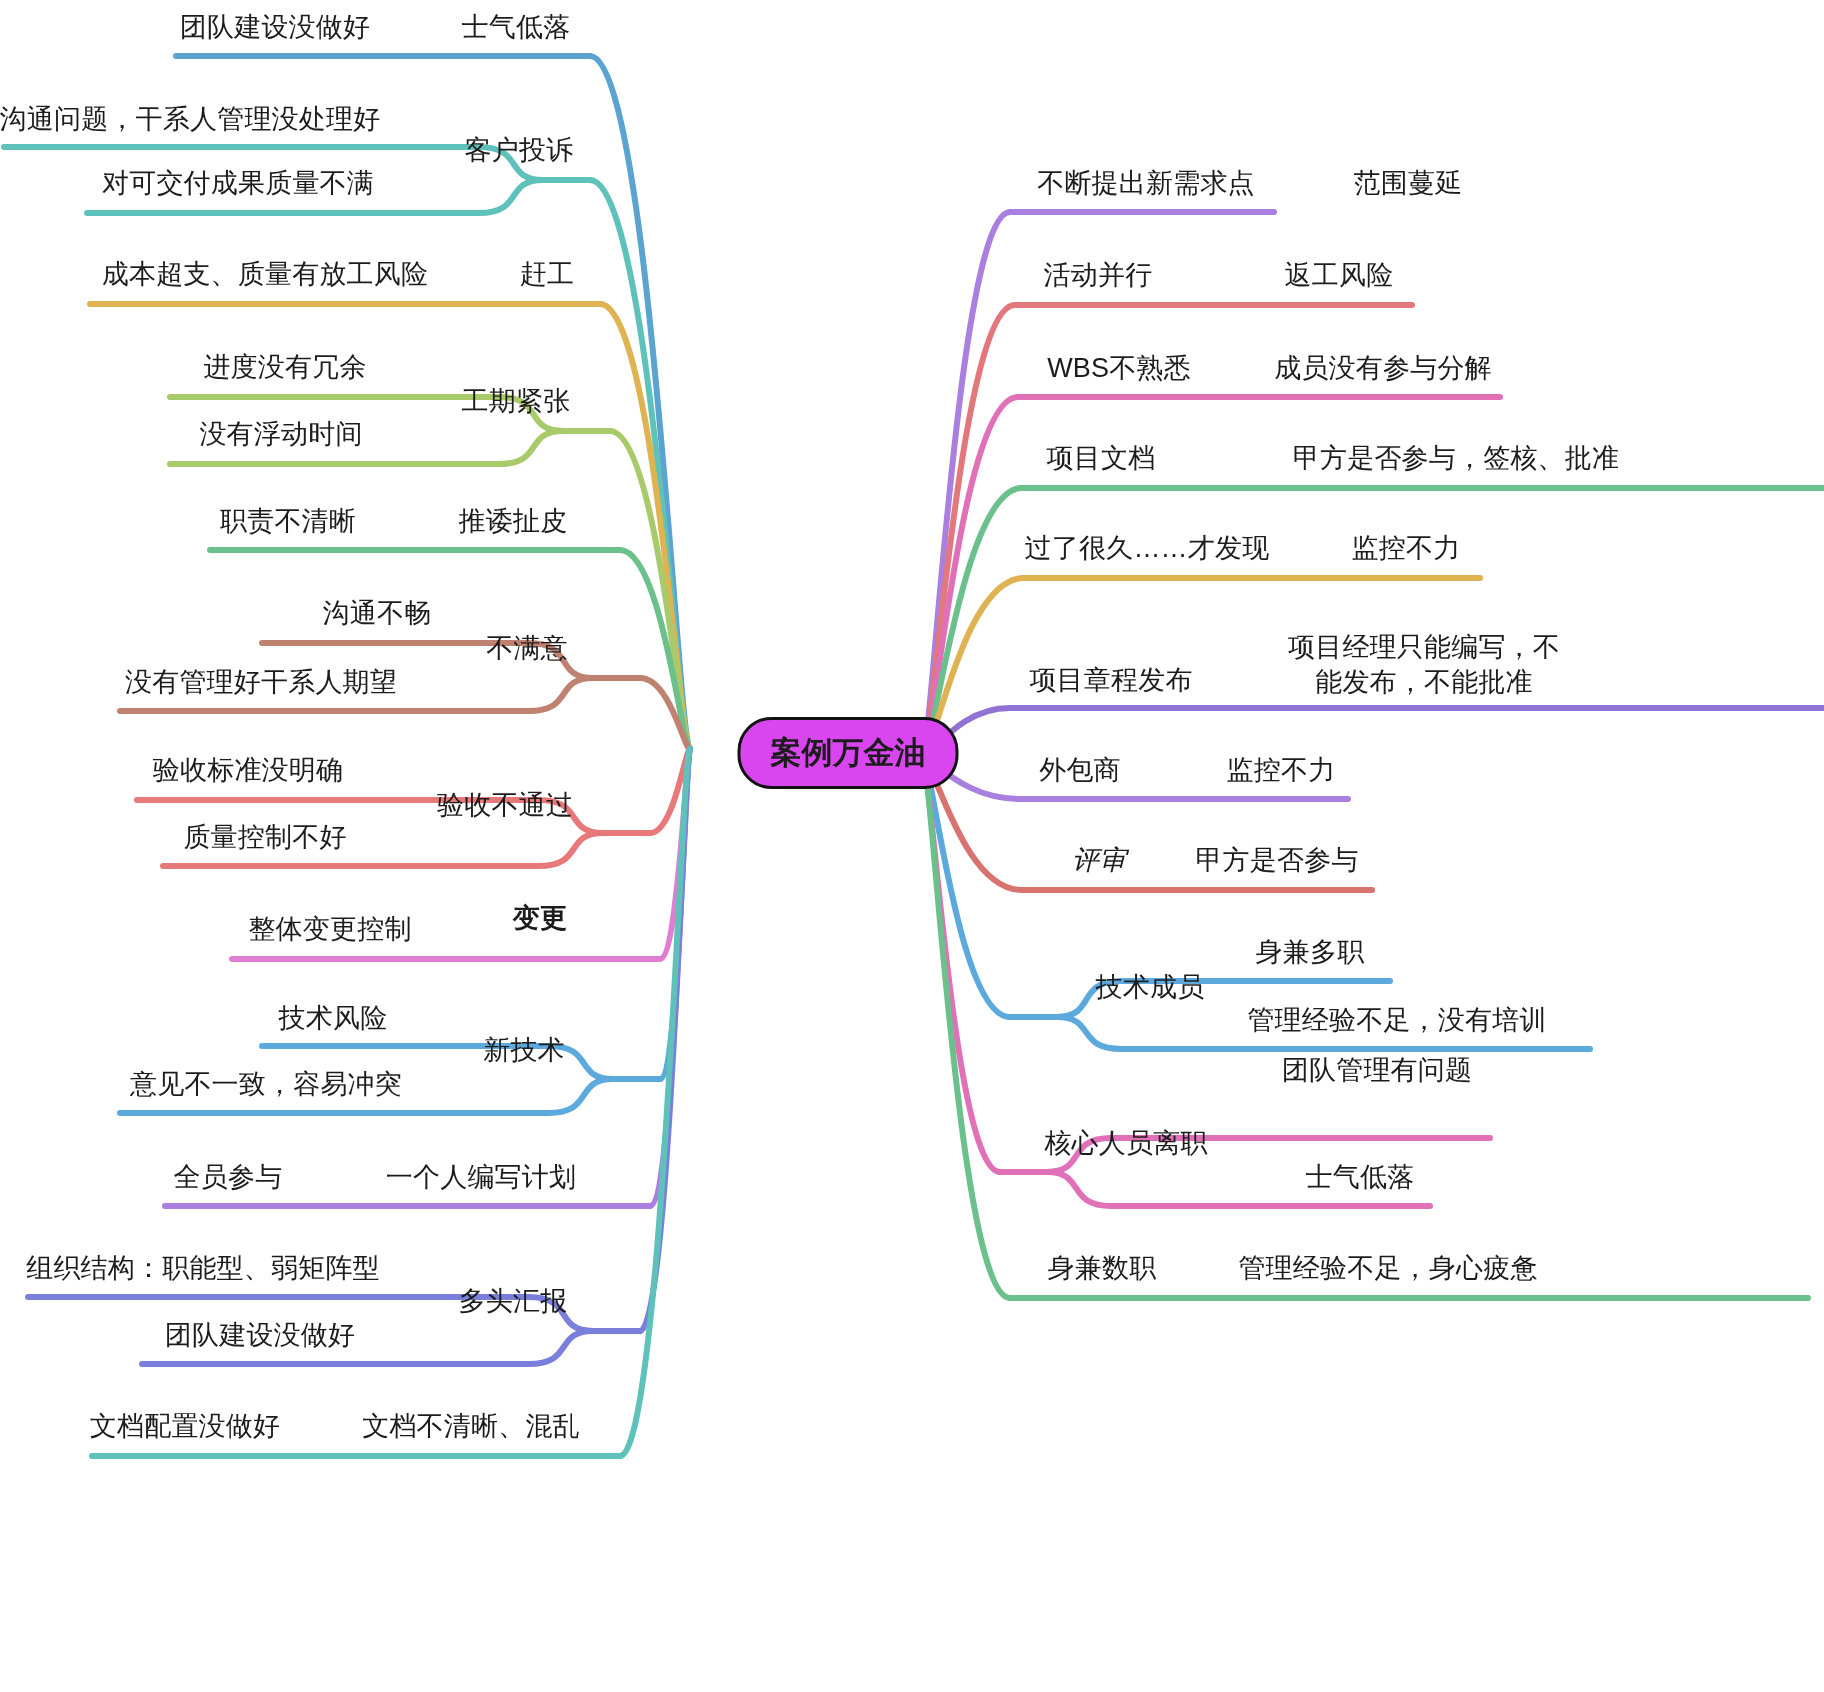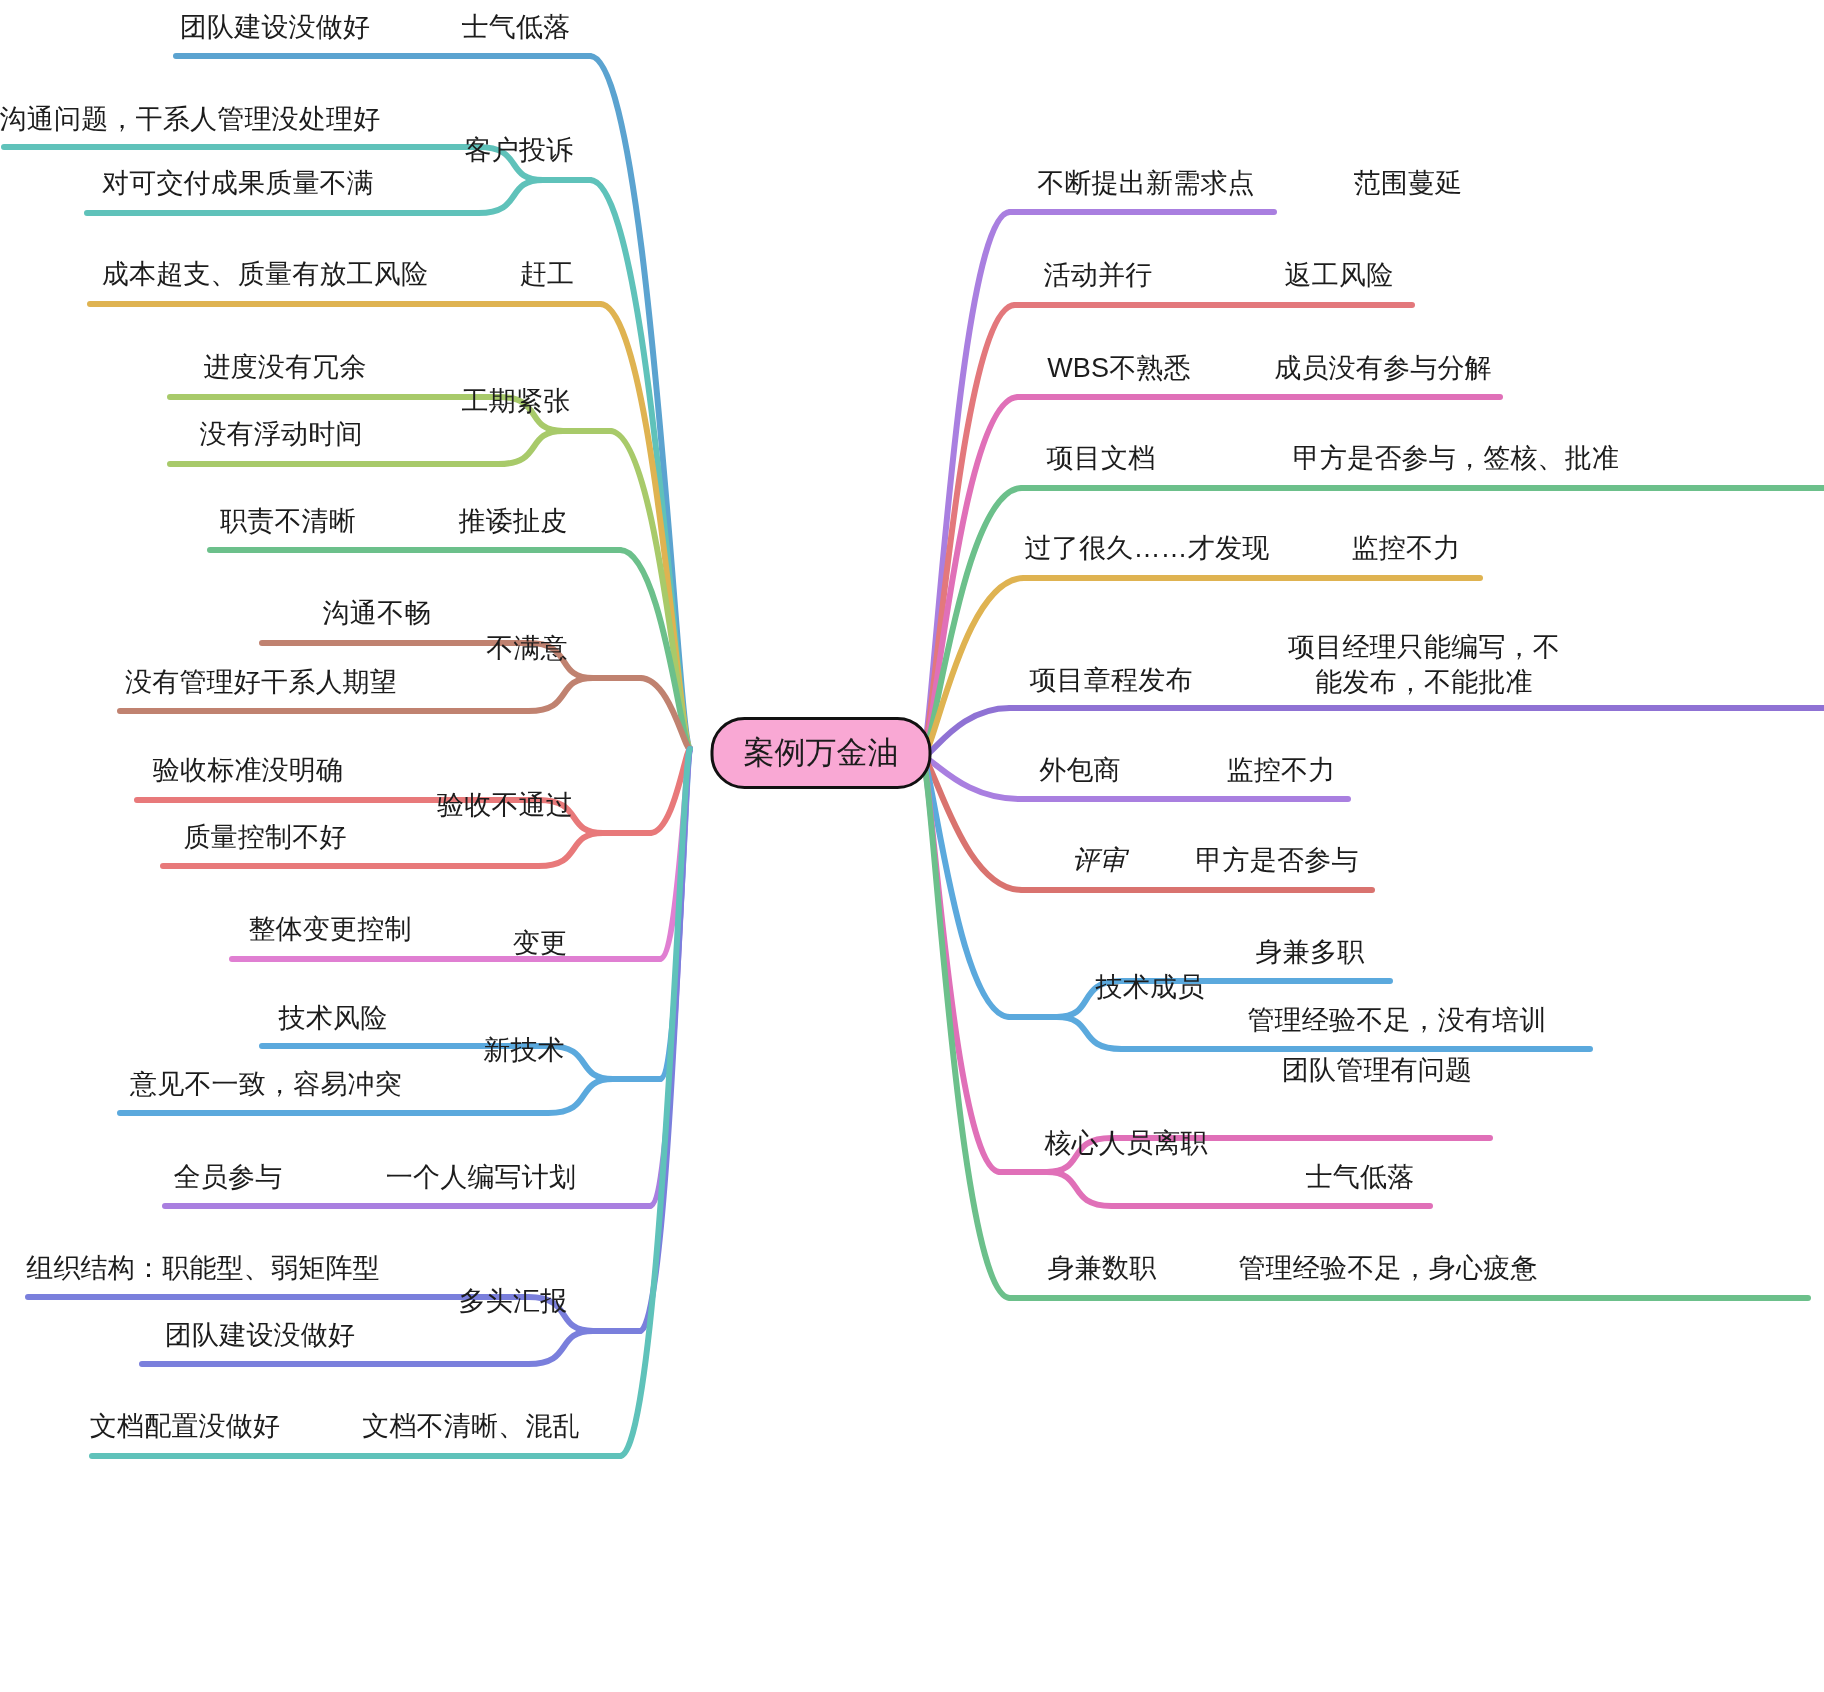--- a/index.html
+++ b/index.html
@@ -120,21 +120,21 @@
       <div class="node-label" style="left: 285px; top: 367px;">进度没有冗余</div>
       <div class="node-label" style="left: 281px; top: 434px;">没有浮动时间</div>
       <div class="node-label" style="left: 513px; top: 521px;">推诿扯皮</div>
       <div class="node-label" style="left: 288px; top: 521px;">职责不清晰</div>
       <div class="node-label" style="left: 527px; top: 648px;">不满意</div>
       <div class="node-label" style="left: 333px; top: 613px; margin-left: 44px;">沟通不畅</div>
       <div class="node-label" style="left: 261px; top: 682px;">没有管理好干系人期望</div>
       <div class="node-label" style="left: 505px; top: 805px;">验收不通过</div>
       <div class="node-label" style="left: 248px; top: 770px;">验收标准没明确</div>
       <div class="node-label" style="left: 265px; top: 837px;">质量控制不好</div>
-      <div class="node-label" style="left: 540px; top: 943px;">变更</div>
+      <div class="node-label" style="left: 540px; top: 918px; font-weight: bold;">变更</div>
       <div class="node-label" style="left: 330px; top: 929px;">整体变更控制</div>
       <div class="node-label" style="left: 524px; top: 1050px;">新技术</div>
       <div class="node-label" style="left: 333px; top: 1018px;">技术风险</div>
       <div class="node-label" style="left: 266px; top: 1084px;">意见不一致，容易冲突</div>
       <div class="node-label" style="left: 481px; top: 1177px;">一个人编写计划</div>
       <div class="node-label" style="left: 228px; top: 1177px;">全员参与</div>
       <div class="node-label" style="left: 513px; top: 1301px;">多头汇报</div>
       <div class="node-label" style="left: 203px; top: 1268px;">组织结构：职能型、弱矩阵型</div>
       <div class="node-label" style="left: 260px; top: 1335px;">团队建设没做好</div>
       <div class="node-label" style="left: 471px; top: 1426px;">文档不清晰、混乱</div>
@@ -158,16 +158,16 @@
       <div class="node-label" style="left: 1099px; top: 860px; font-style: italic;">评审</div>
       <div class="node-label" style="left: 1103px; top: 987px; margin-left: 47px;">技术成员</div>
       <div class="node-label" style="left: 1310px; top: 952px; text-align: right;">身兼多职</div>
       <div class="node-label" style="left: 1397px; top: 1020px;">管理经验不足，没有培训</div>
       <div class="node-label" style="left: 1126px; top: 1143px;">核心人员离职</div>
       <div class="node-label" style="left: 1377px; top: 1070px;">团队管理有问题</div>
       <div class="node-label" style="left: 1360px; top: 1177px;">士气低落</div>
       <div class="node-label" style="left: 1388px; top: 1268px;">管理经验不足，身心疲惫</div>
       <div class="node-label" style="left: 1102px; top: 1268px;">身兼数职</div>
     </div>
-  <div id="root-node" style="left: 821px; top: 753px; border-color: rgb(17, 17, 17); background: #f9a8d4;">
+  <div id="root-node" style="left: 848px; top: 753px; border-color: rgb(17, 17, 17); background: #d946ef; font-weight: bold;">
     <span>案例万金油</span>
   </div>
 </div>
 
 </body></html>

